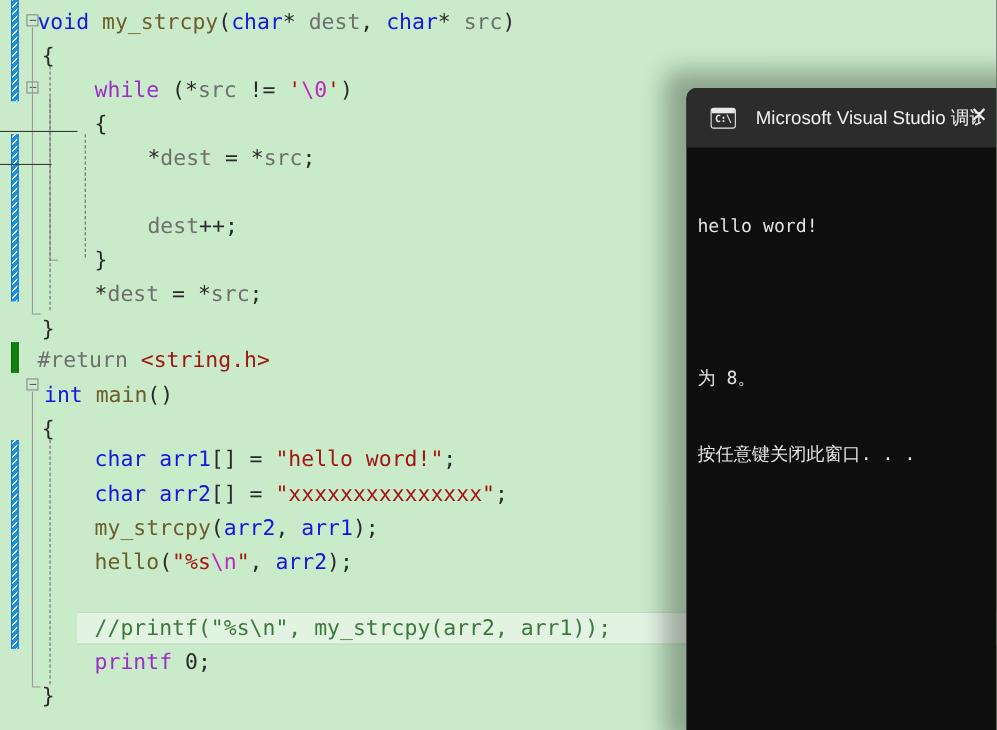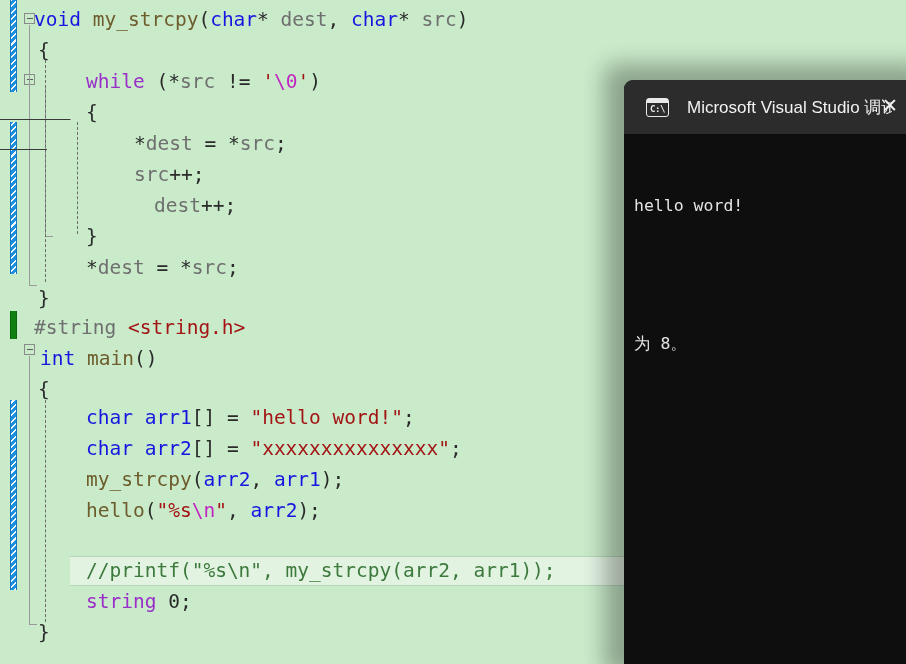--- a/index.html
+++ b/index.html
@@ -264,42 +264,39 @@
     </div>
 
     <div class="code-line" style="top:98px;">
       <span class="code-text punct" style="left:86px;">{</span>
     </div>
 
     <div class="code-line" style="top:129px;">
       <span class="code-text" style="left:134px;"><span class="punct">*</span><span class="id">dest</span><span class="punct"> = *</span><span class="id">src</span><span class="punct">;</span></span>
     </div>
 
-    <div class="code-line" style="top:160px;">
-      <span class="code-text" style="left:134px;"><span class="id">src</span><span class="punct">++;</span></span>
-    </div>
 
     <div class="code-line" style="top:191px;">
-      <span class="code-text" style="left:134px;margin-left:20px;"><span class="id">dest</span><span class="punct">++;</span></span>
+      <span class="code-text" style="left:134px;"><span class="id">dest</span><span class="punct">++;</span></span>
     </div>
 
     <div class="code-line" style="top:222px;">
       <span class="code-text punct" style="left:86px;">}</span>
     </div>
 
     <div class="code-line" style="top:253px;">
       <span class="code-text" style="left:86px;"><span class="punct">*</span><span class="id">dest</span><span class="punct"> = *</span><span class="id">src</span><span class="punct">;</span></span>
     </div>
 
     <div class="code-line" style="top:284px;">
       <span class="code-text punct" style="left:38px;">}</span>
     </div>
 
     <div class="code-line" style="top:313px;">
-      <span class="code-text" style="left:34px;"><span class="pp">#string</span><span class="punct"> </span><span class="ppinc">&lt;string.h&gt;</span></span>
+      <span class="code-text" style="left:34px;"><span class="pp">#return</span><span class="punct"> </span><span class="ppinc">&lt;string.h&gt;</span></span>
     </div>
 
     <div class="code-line" style="top:344px;">
       <span class="code-text" style="left:40px;"><span class="kw">int</span><span class="punct"> </span><span class="fn">main</span><span class="punct">()</span></span>
     </div>
 
     <div class="code-line" style="top:375px;">
       <span class="code-text punct" style="left:38px;">{</span>
     </div>
 
@@ -319,21 +316,21 @@
       <span class="code-text" style="left:86px;"><span class="fn">hello</span><span class="punct">(</span><span class="str">"</span><span class="str">%s</span><span class="esc">\n</span><span class="str">"</span><span class="punct">, </span><span class="var">arr2</span><span class="punct">);</span></span>
     </div>
 
     <div class="code-line" style="top:527px;"></div>
 
     <div class="code-line" style="top:556px;">
       <span class="code-text cmt" style="left:86px;">//printf("%s\n", my_strcpy(arr2, arr1));</span>
     </div>
 
     <div class="code-line" style="top:587px;">
-      <span class="code-text" style="left:86px;"><span class="ctrl">string</span><span class="punct"> </span><span class="num">0</span><span class="punct">;</span></span>
+      <span class="code-text" style="left:86px;"><span class="ctrl">printf</span><span class="punct"> </span><span class="num">0</span><span class="punct">;</span></span>
     </div>
 
     <div class="code-line" style="top:618px;">
       <span class="code-text punct" style="left:38px;">}</span>
     </div>
   </div>
 
   <div id="console-shadow"></div>
 
   <div id="console-window">
@@ -342,16 +339,17 @@
         <span id="console-icon-text">C:\</span>
       </div>
       <div id="console-title">Microsoft Visual Studio 调试控</div>
       <div id="console-close">✕</div>
     </div>
 
     <div id="console-body">
       <div class="console-line">hello word!</div>
       <div class="console-line"></div>
       <div class="console-line">为 8。</div>
+      <div class="console-line">按任意键关闭此窗口. . .</div>
     </div>
   </div>
 
 </div>
 
 </body></html>

